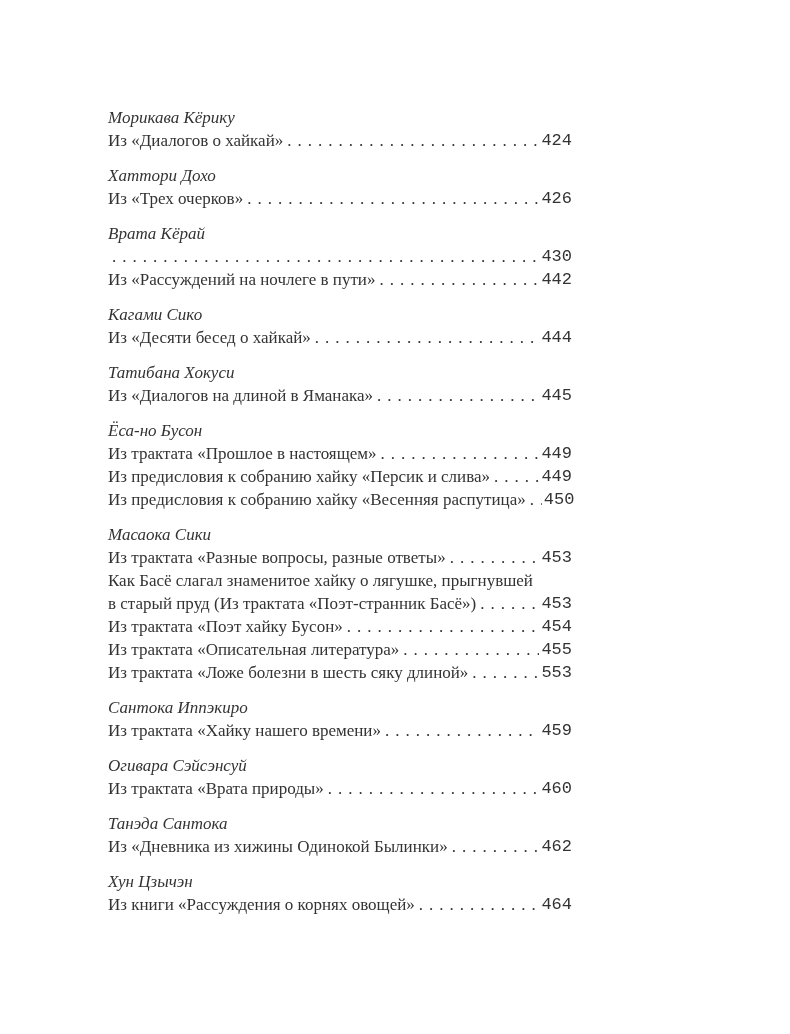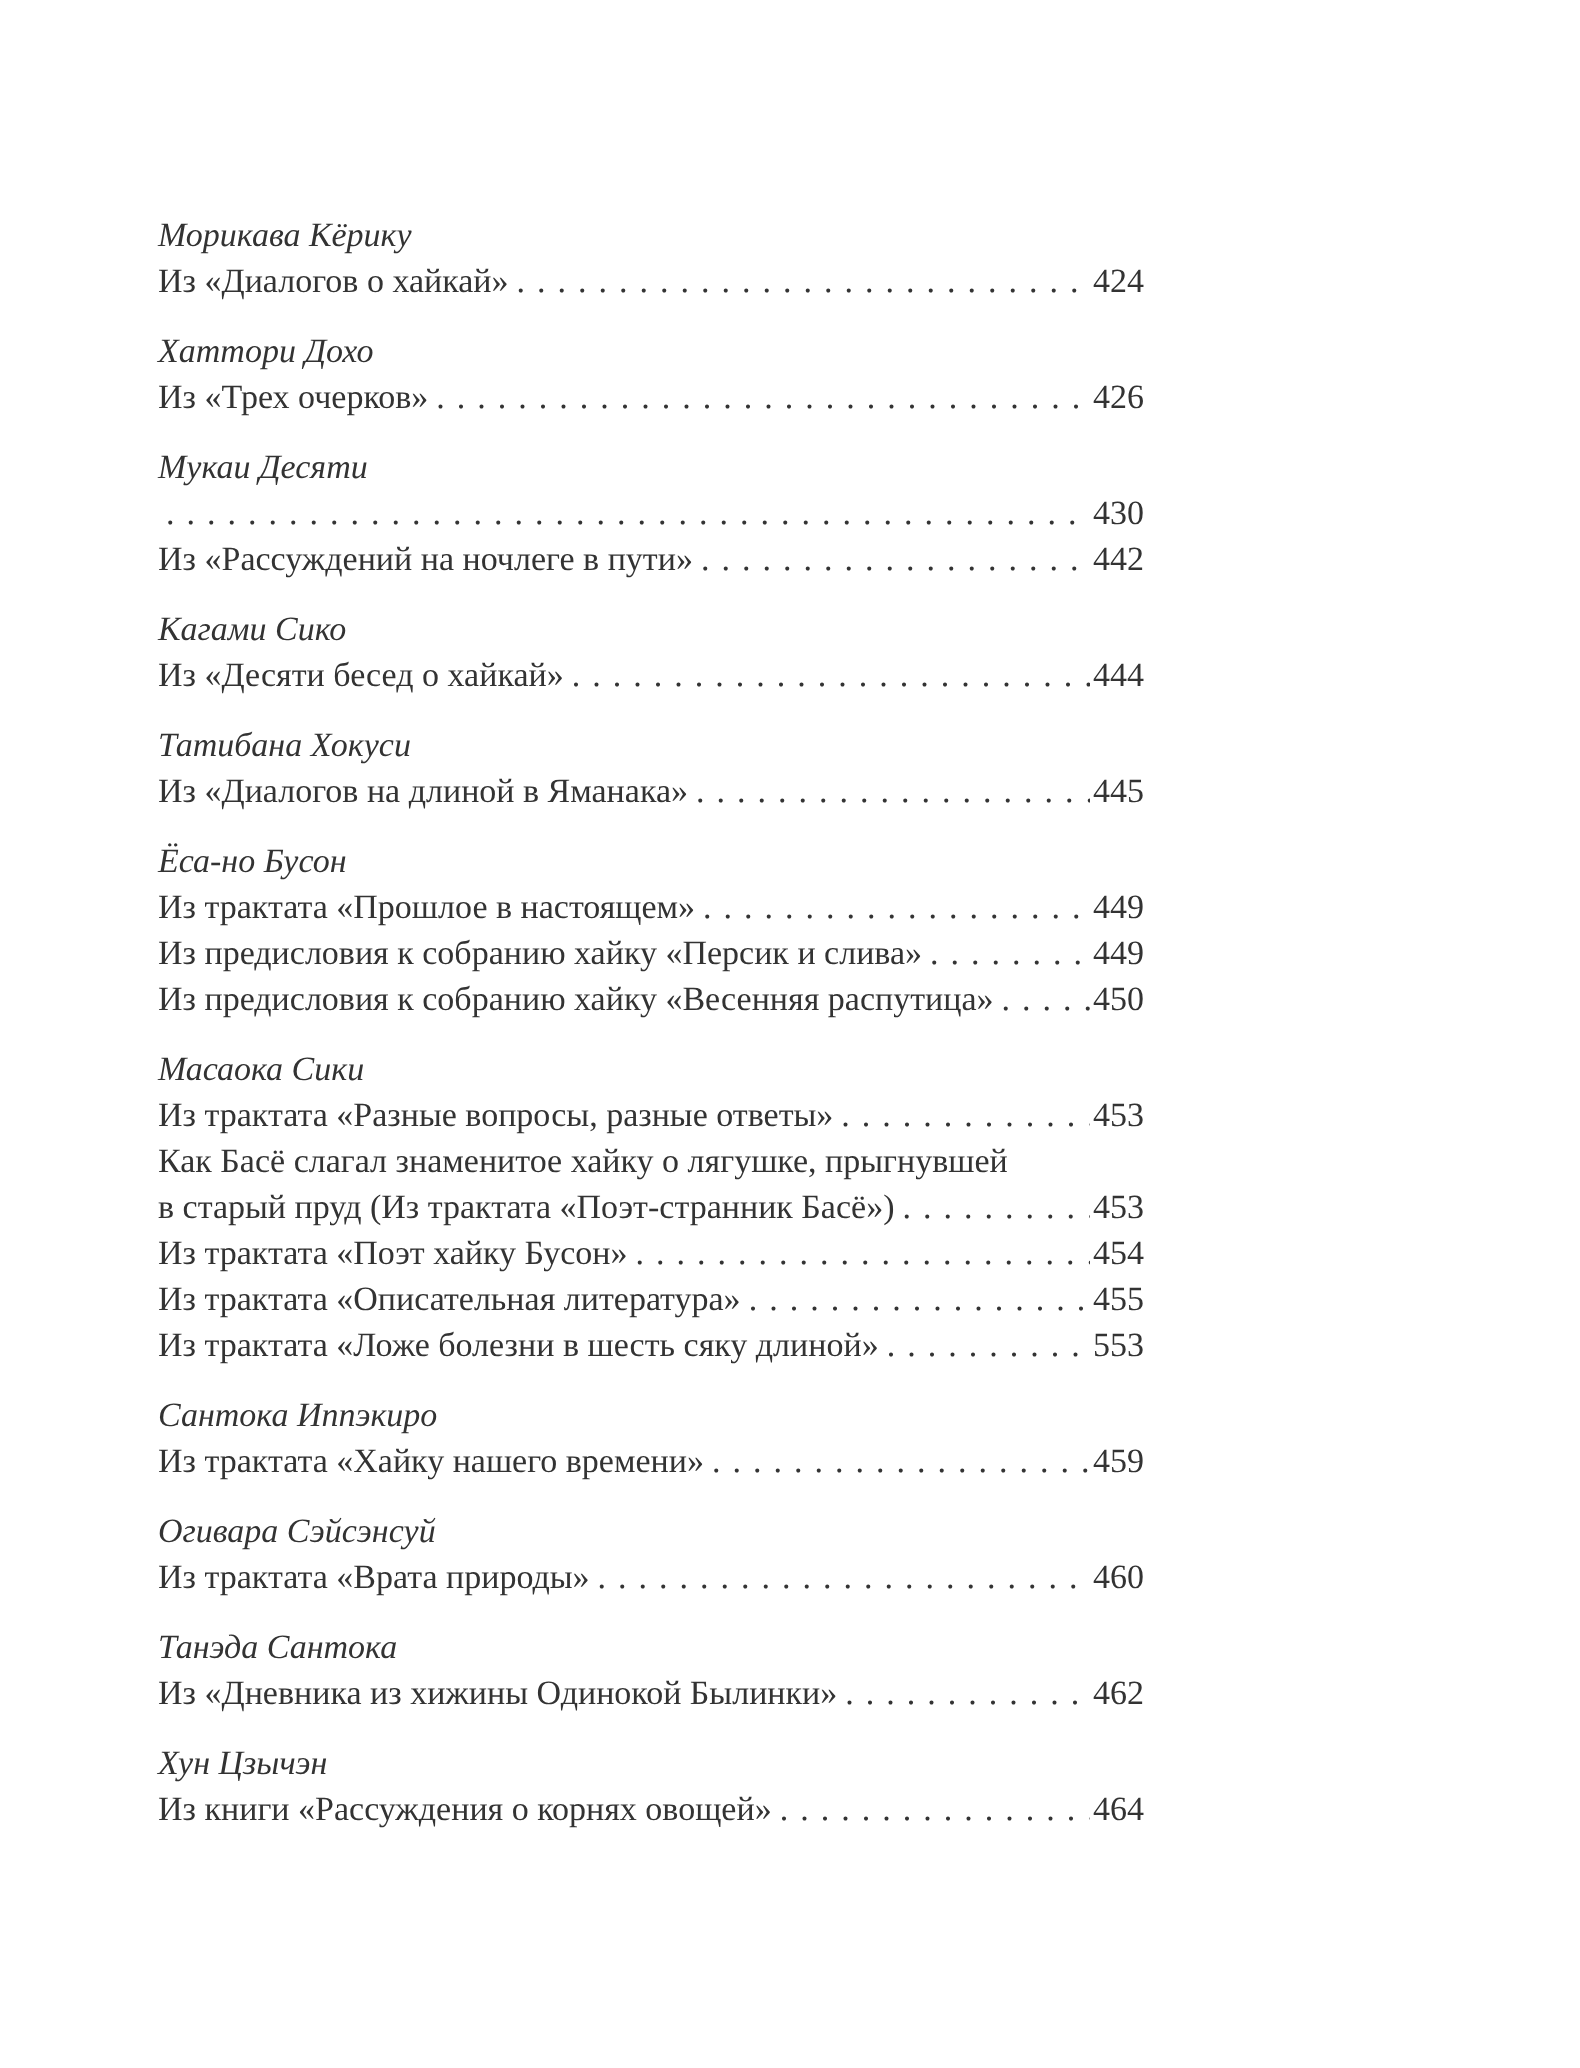--- a/index.html
+++ b/index.html
@@ -6,21 +6,21 @@
     margin: 0;
     padding: 0;
     background: #ffffff;
   }
   .page {
     position: relative;
     width: 676px;
     height: 1034px;
     box-sizing: border-box;
     background: #ffffff;
-    padding: 106px 104px 0 79px;
+    padding: 106px 104px 0 108px;
     font-family: "Liberation Serif", "DejaVu Serif", serif;
     font-size: 17px;
     line-height: 23px;
     color: #333333;
     overflow: hidden;
   }
   .toc-section {
     margin-bottom: 12px;
   }
   .toc-author {
@@ -45,20 +45,21 @@
     letter-spacing: 6px;
     min-width: 12px;
   }
   .toc-dots::before {
     content: "..........................................................................................";
   }
   .toc-page {
     white-space: nowrap;
     flex: 0 0 auto;
     text-align: right;
+    font-family: Liberation Mono, monospace;
   }
 </style>
 </head>
 <body>
 
 <div class="page" style="background: rgb(255, 255, 255); color: rgb(51, 51, 51);">
   <div id="toc-root">
       <div class="toc-section">
         <div class="toc-author">Морикава Кёрику</div>
         <div class="toc-entry">
@@ -73,21 +74,21 @@
         <div class="toc-author">Хаттори Дохо</div>
         <div class="toc-entry">
           <div class="toc-line">
             <span class="toc-title">Из «Трех очерков»</span>
             <span class="toc-dots"></span>
             <span class="toc-page">426</span>
           </div>
         </div>
       </div>
       <div class="toc-section">
-        <div class="toc-author">Мукаи Десяти</div>
+        <div class="toc-author">Врата Кёрай</div>
         <div class="toc-entry">
           <div class="toc-line">
             <span class="toc-dots"></span>
             <span class="toc-page">430</span>
           </div>
         </div>
         <div class="toc-entry">
           <div class="toc-line">
             <span class="toc-title">Из «Рассуждений на ночлеге в пути»</span>
             <span class="toc-dots"></span>

